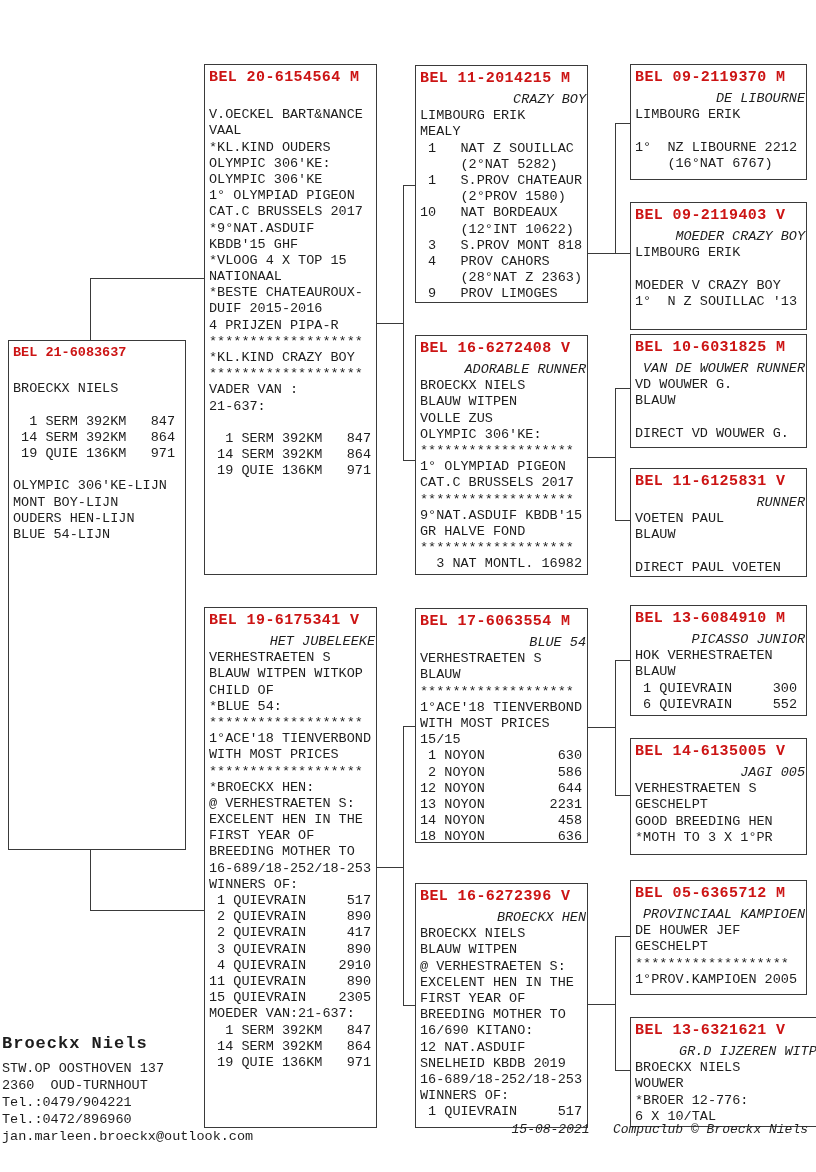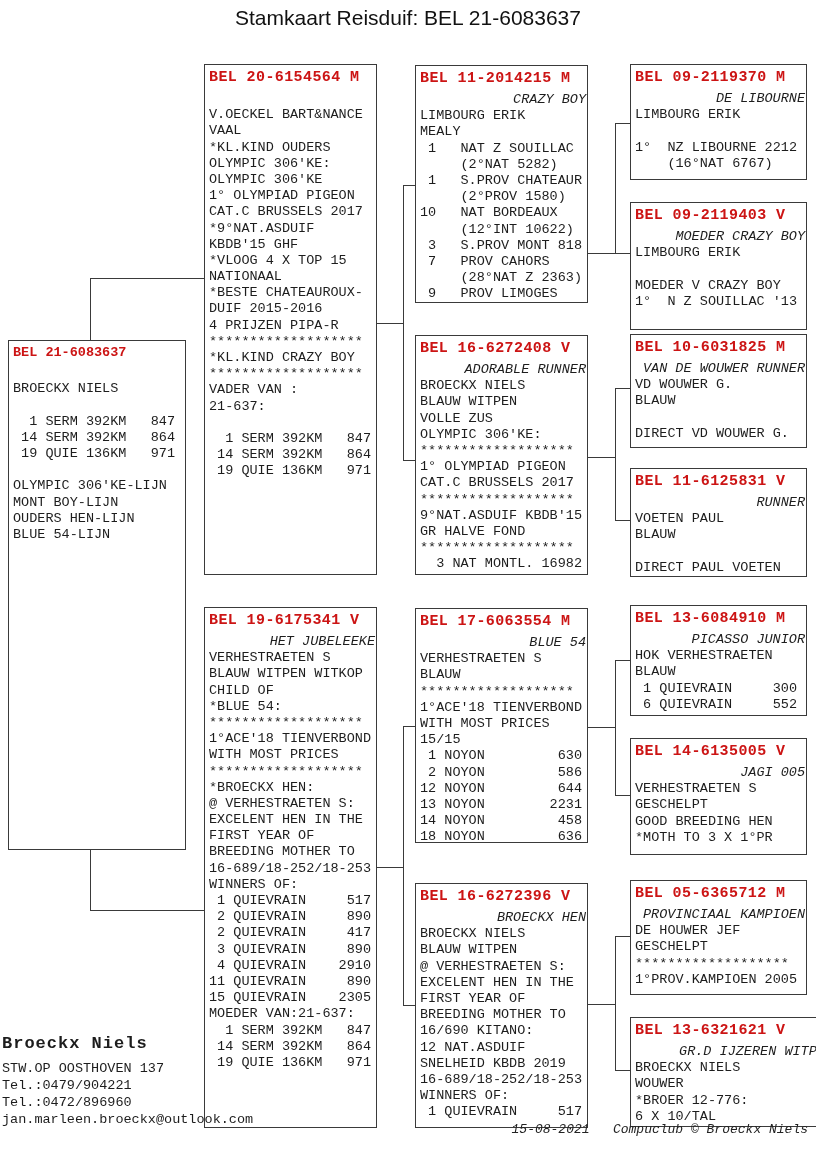--- a/index.html
+++ b/index.html
@@ -20,21 +20,20 @@
   #owner{position:absolute;left:2px;top:1034px;}
   #owner .oname{font-size:17px;font-weight:bold;letter-spacing:1px;margin-bottom:7px;}
   #owner .oline{font-size:13.5px;line-height:17px;white-space:pre;}
   #footer{position:absolute;right:8px;top:1078px;font-size:13px;font-style:italic;
           white-space:pre;color:#222;margin-top:44px;}
 </style>
 </head>
 <body>
 
 <div id="page">
-  <div id="title">Stamkaart Reisduif: BEL 21-6083637</div>
 
   <div class="box subject" style="left:8px;top:340px;width:178px;height:510px;">
     <div class="hdr">BEL 21-6083637</div>
       <div class="lines">
         <div class="ln">&nbsp;</div>
         <div class="ln">BROECKX NIELS</div>
         <div class="ln">&nbsp;</div>
         <div class="ln">  1 SERM 392KM   847</div>
         <div class="ln"> 14 SERM 392KM   864</div>
         <div class="ln"> 19 QUIE 136KM   971</div>
@@ -114,21 +113,21 @@
         <div class="ln it">CRAZY BOY</div>
         <div class="ln">LIMBOURG ERIK</div>
         <div class="ln">MEALY</div>
         <div class="ln"> 1   NAT Z SOUILLAC</div>
         <div class="ln">     (2°NAT 5282)</div>
         <div class="ln"> 1   S.PROV CHATEAUR</div>
         <div class="ln">     (2°PROV 1580)</div>
         <div class="ln">10   NAT BORDEAUX</div>
         <div class="ln">     (12°INT 10622)</div>
         <div class="ln"> 3   S.PROV MONT 818</div>
-        <div class="ln"> 7   PROV CAHORS</div>
+        <div class="ln"> 4   PROV CAHORS</div>
         <div class="ln">     (28°NAT Z 2363)</div>
         <div class="ln"> 9   PROV LIMOGES</div>
       </div>
   </div>
   <div class="box" style="left:415px;top:335px;width:173px;height:240px;">
     <div class="hdr">BEL 16-6272408 V</div>
       <div class="lines">
         <div class="ln it">ADORABLE RUNNER</div>
         <div class="ln">BROECKX NIELS</div>
         <div class="ln">BLAUW WITPEN</div>
@@ -292,19 +291,20 @@
   <div class="conn h" style="left:615px;top:795px;width:15px;"></div>
 
   <div class="conn h" style="left:588px;top:1004px;width:27px;"></div>
   <div class="conn v" style="left:615px;top:936px;height:134px;"></div>
   <div class="conn h" style="left:615px;top:936px;width:15px;"></div>
   <div class="conn h" style="left:615px;top:1070px;width:15px;"></div>
 
   <div id="owner">
     <div class="oname">Broeckx Niels</div>
     <div class="oline">STW.OP OOSTHOVEN 137</div>
+    <div class="oline">2360  OUD-TURNHOUT</div>
     <div class="oline">Tel.:0479/904221</div>
     <div class="oline">Tel.:0472/896960</div>
     <div class="oline">jan.marleen.broeckx@outlook.com</div>
   </div>
 
   <div id="footer"><span>15-08-2021</span><span>&nbsp;&nbsp;&nbsp;</span><span>Compuclub © Broeckx Niels</span></div>
 </div>
 
 </body></html>

